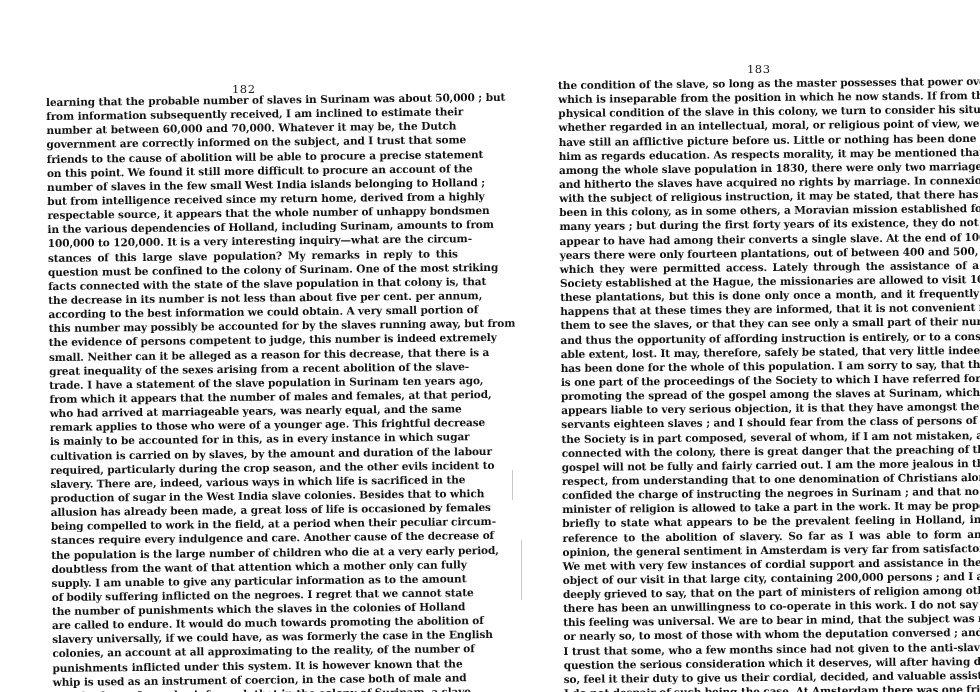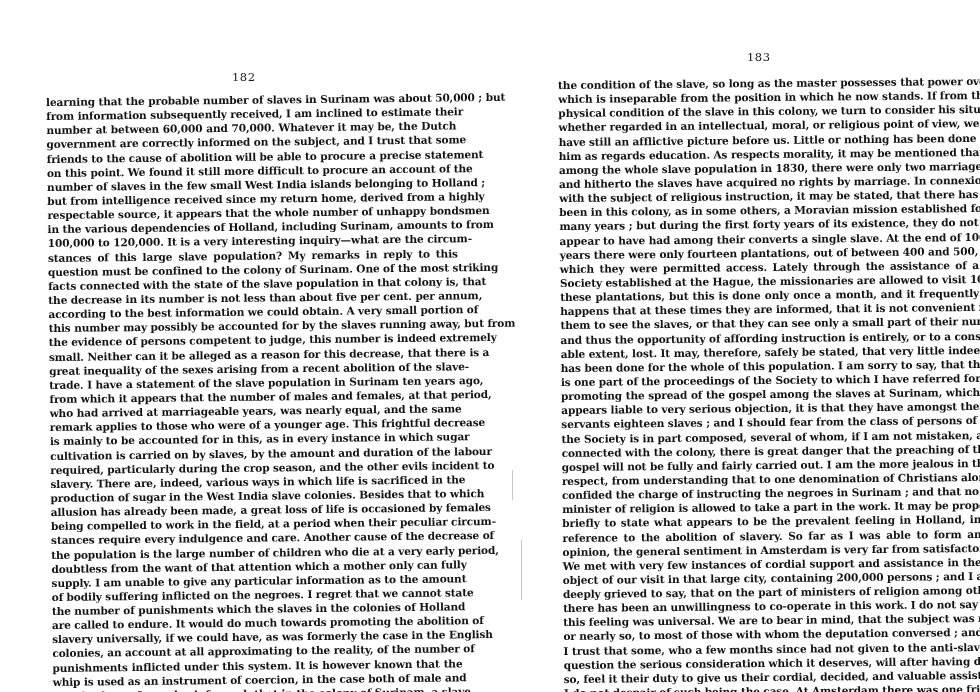--- a/index.html
+++ b/index.html
@@ -8,20 +8,21 @@
     position: absolute;
     font-family: "DejaVu Serif", "Liberation Serif", serif;
     color: #141414;
   }
   .page-number {
     position: absolute;
     font-family: "DejaVu Serif", "Liberation Serif", serif;
     font-size: 11.5px;
     color: #1a1a1a;
     letter-spacing: 0.5px;
+    margin-top: 12px;
   }
   .lines { position: absolute; }
   .line {
     white-space: nowrap;
     font-size: 10.6px;
     line-height: 14.15px;
     height: 14.15px;
     font-weight: bold;
     text-align-last: justify;
     text-align: justify;

